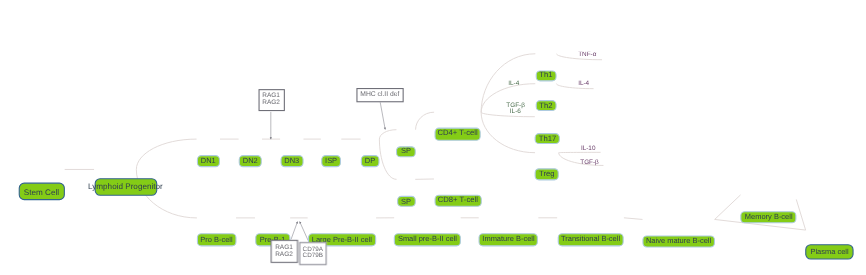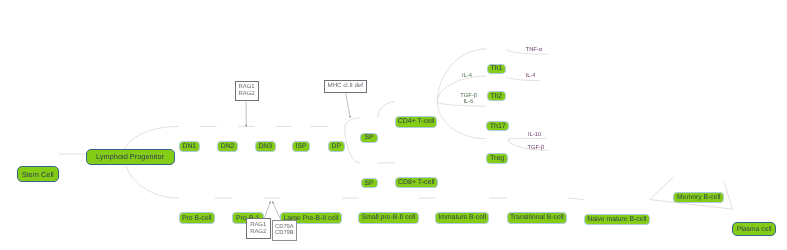--- a/index.html
+++ b/index.html
@@ -58,21 +58,21 @@
       <path d="M 350.2 117.8 L 348.9404624090962 116.2464347271195 L 350.82674903544114 115.90074076372561 Z" fill="#6f6f78"></path>
       <path d="M 264.6 217.6 L 270.5 201.4" fill="none" stroke="#8b8b93" stroke-width="0.55"></path>
       <path d="M 270.5 201.4 L 270.8003266252138 203.3773224112895 L 268.99840773140613 202.72106799934718 Z" fill="#6f6f78"></path>
       <path d="M 280.2 218.8 L 272.4 201.4" fill="none" stroke="#8b8b93" stroke-width="0.55"></path>
       <path d="M 272.4 201.4 L 273.9929212053143 202.60938084723543 L 272.2430001077666 203.39382823579132 Z" fill="#6f6f78"></path>
     </svg>
   <div id="nodes">
       <div class="node n-strong" style="left: 16.5px; top: 146.3px; width: 42.3px; height: 15.5px; font-size: 7.4px;">
         <span>Stem Cell</span>
       </div>
-      <div class="node n-strong" style="left: 85.5px; top: 129px; width: 89px; height: 15.5px; font-size: 7.4px;">
+      <div class="node n-strong" style="left: 85.5px; top: 142px; width: 57px; height: 15.5px; font-size: 7.4px;">
         <span>Lymphoid Progenitor</span>
       </div>
       <div class="node n-light" style="left: 178.7px; top: 121.2px; width: 21.3px; height: 10.5px; font-size: 6.8px;">
         <span>DN1</span>
       </div>
       <div class="node n-light" style="left: 216.9px; top: 121.2px; width: 21.3px; height: 10.5px; font-size: 6.8px;">
         <span>DN2</span>
       </div>
       <div class="node n-light" style="left: 254.6px; top: 121.2px; width: 21.3px; height: 10.5px; font-size: 6.8px;">
         <span>DN3</span>

